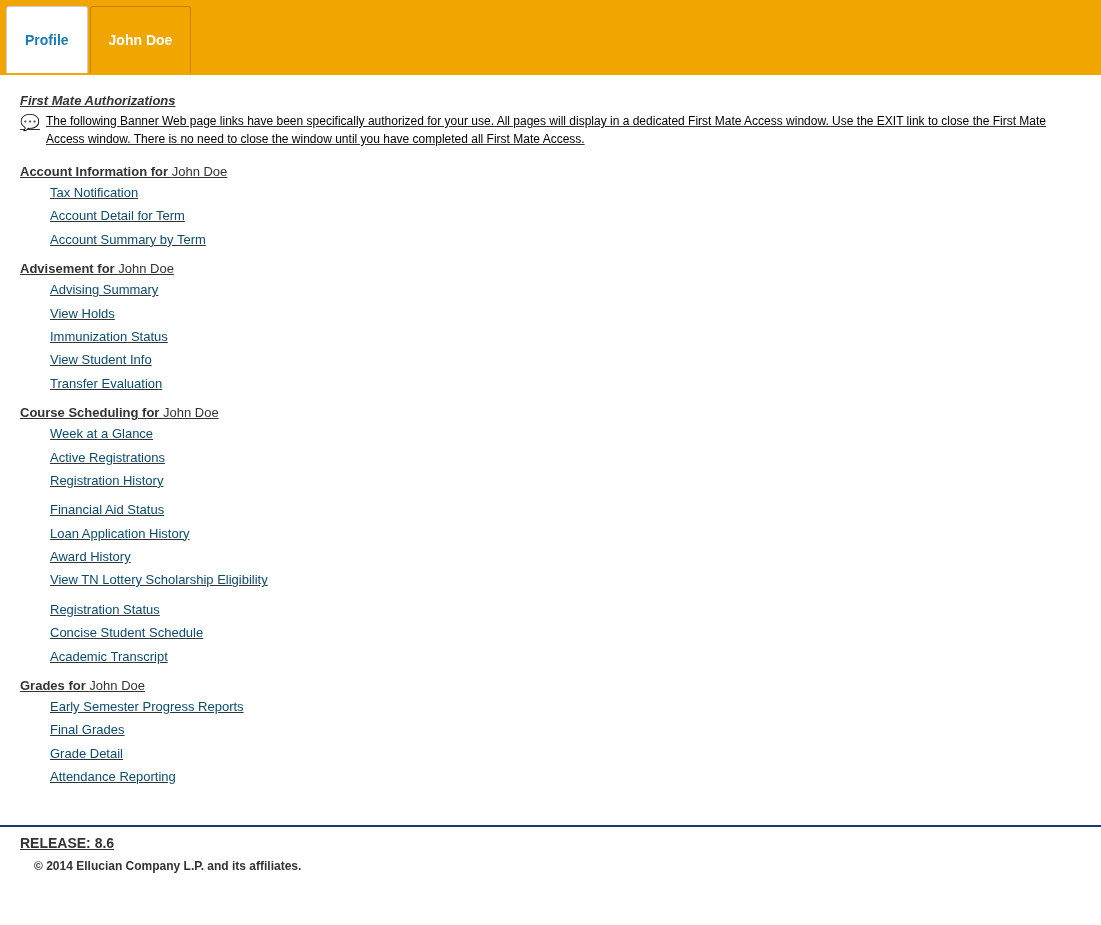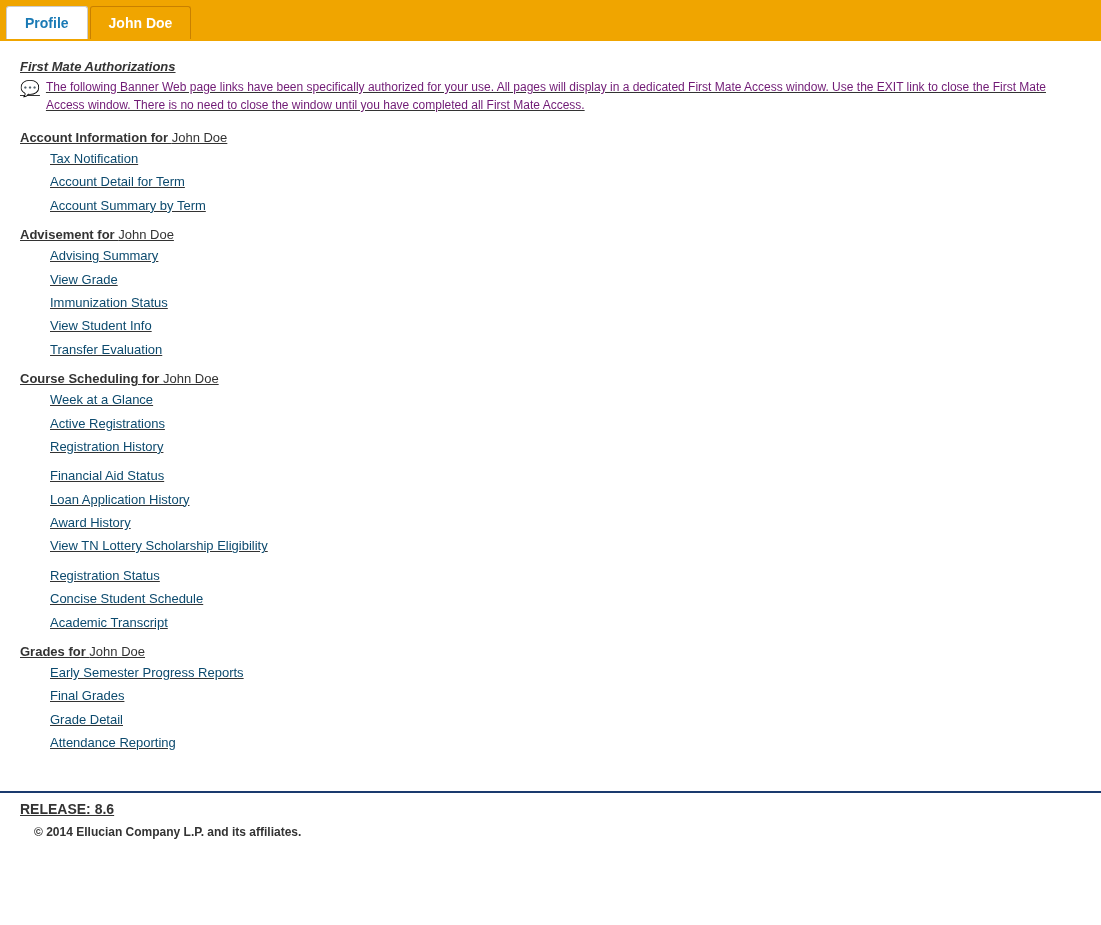--- a/index.html
+++ b/index.html
@@ -12,21 +12,21 @@
 
     
     .tab-bar {
       background: #f0a500;
       display: flex;
       align-items: flex-end;
       padding: 6px 6px 0 6px;
       border-bottom: 2px solid #f0a500;
     }
     .tab {
-      padding: 8px 18px;
+      padding: 25px 18px;
       border: 1px solid #ccc;
       border-bottom: none;
       cursor: pointer;
       font-size: 14px;
       font-weight: bold;
       border-radius: 3px 3px 0 0;
       margin-right: 2px;
     }
     .tab-profile {
       background: #fff;
@@ -57,21 +57,21 @@
     }
     .info-icon {
       color: #5a9fd4;
       font-size: 16px;
       margin-right: 6px;
       margin-top: 1px;
       flex-shrink: 0;
     }
     .info-text {
       font-size: 12px;
-      color: #701a75;
+      color: #000000;
       line-height: 1.5;
     }
 
     
     .section-group {
       margin-bottom: 6px;
       text-decoration: underline;
     }
     .section-header {
       font-size: 13px;
@@ -142,21 +142,21 @@
         <div class="section-links">
           <a href="#">Tax Notification</a>
           <a href="#">Account Detail for Term</a>
           <a href="#">Account Summary by Term</a>
         </div>
       </div>
       <div class="section-group">
         <div class="section-header">Advisement for <span class="name">John Doe</span></div>
         <div class="section-links">
           <a href="#">Advising Summary</a>
-          <a href="#">View Grade</a>
+          <a href="#">View Holds</a>
           <a href="#">Immunization Status</a>
           <a href="#">View Student Info</a>
           <a href="#">Transfer Evaluation</a>
         </div>
       </div>
       <div class="section-group">
         <div class="section-header">Course Scheduling for <span class="name">John Doe</span></div>
         <div class="section-links">
           <a href="#">Week at a Glance</a>
           <a href="#">Active Registrations</a>

